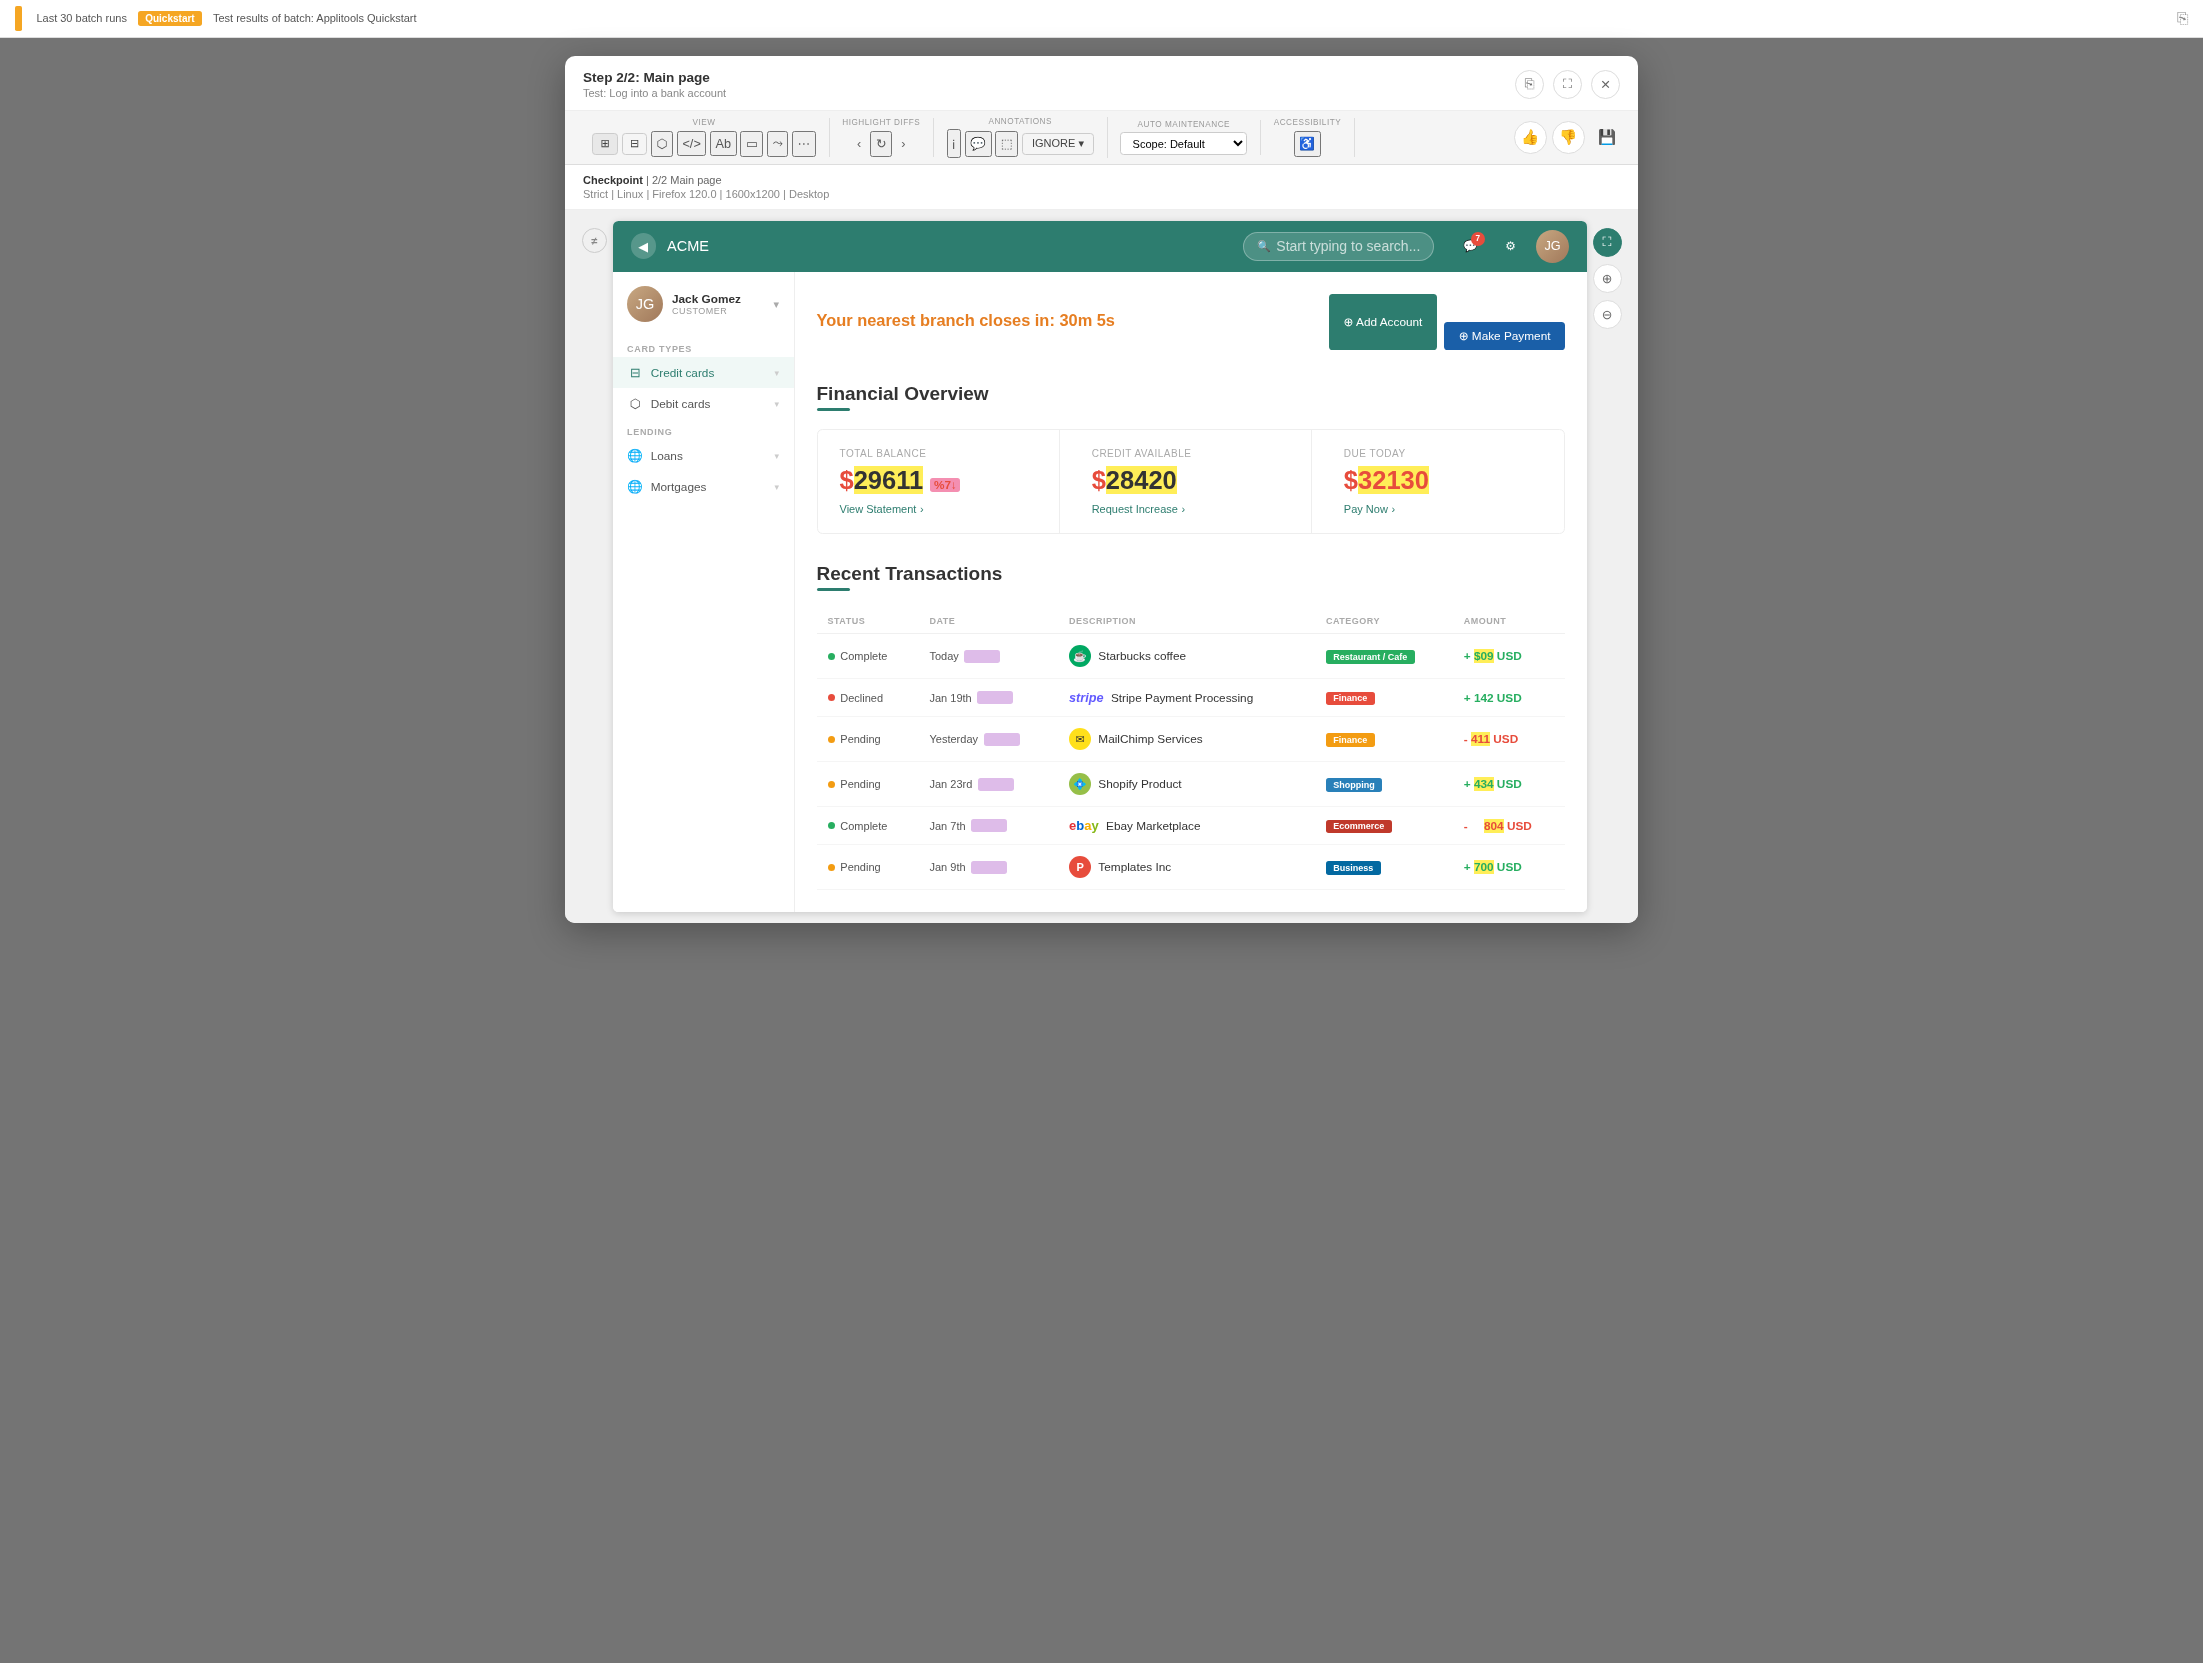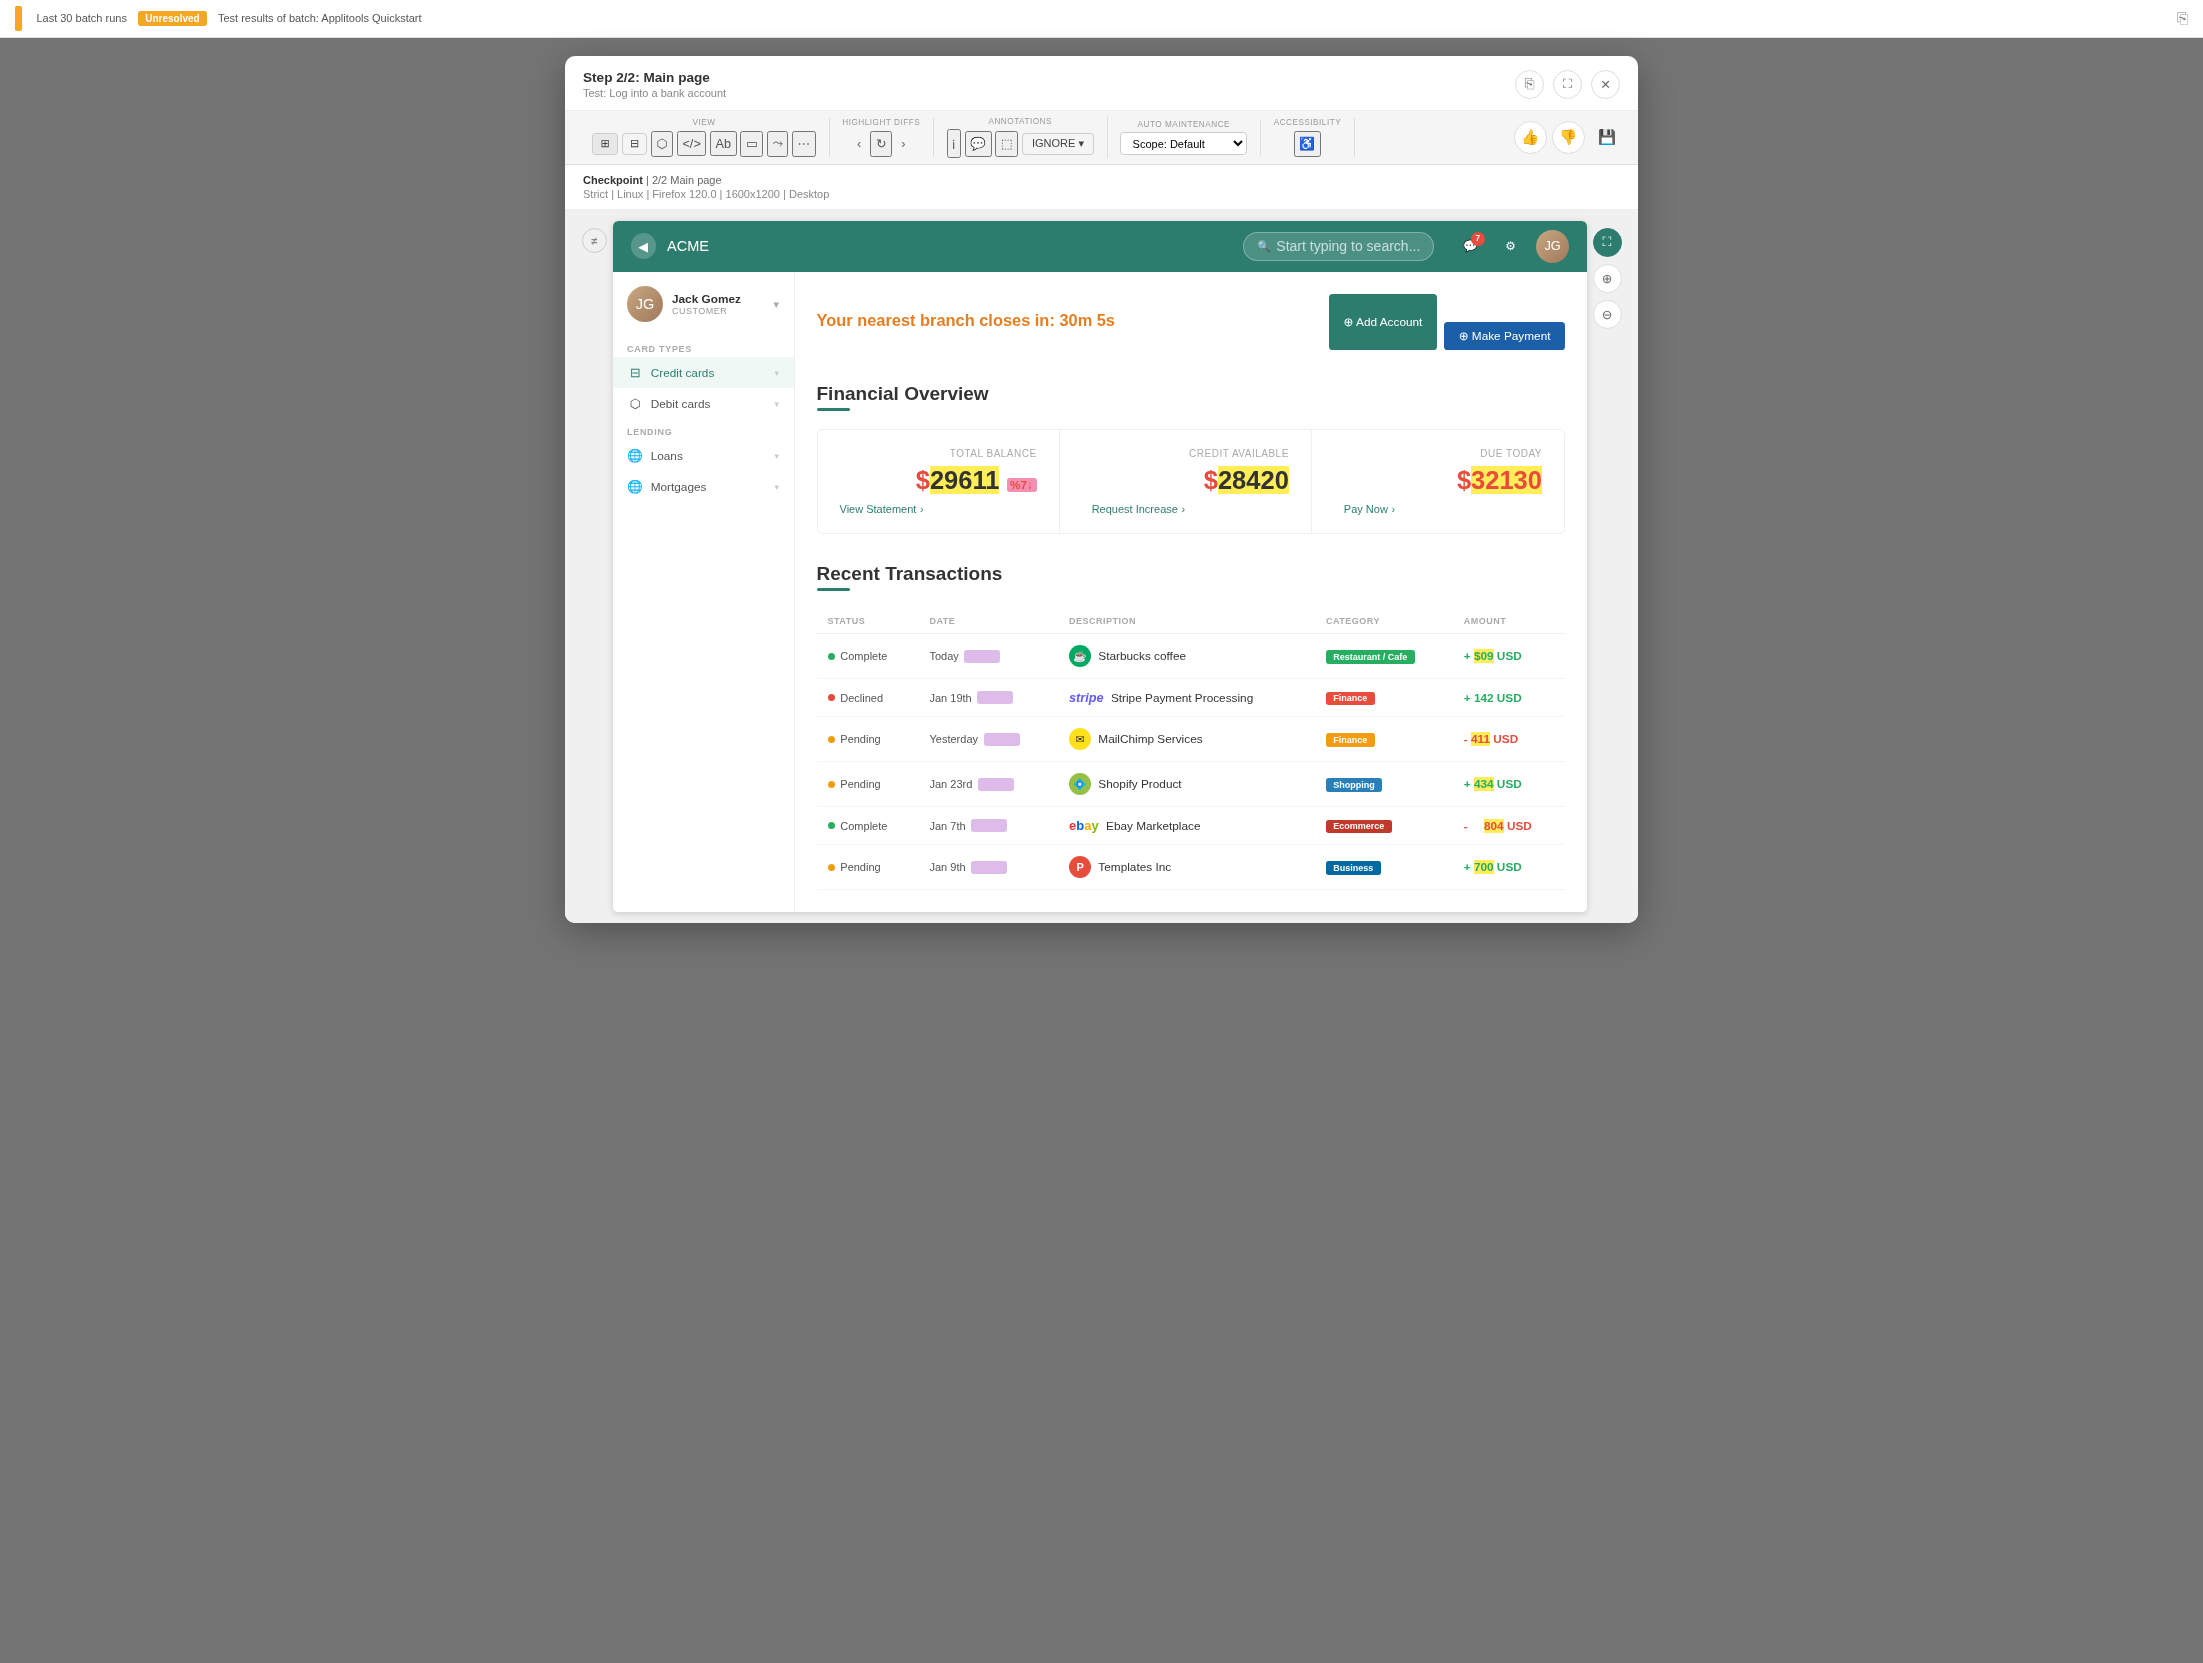--- a/index.html
+++ b/index.html
@@ -158,21 +158,21 @@
     .main-content { flex: 1; padding: 22px; background: #fff; }
 
     
     .alert-banner { text-align: center; margin-bottom: 18px; }
     .alert-text { color: #e67e22; font-size: 16.4px; font-weight: 700; }
 
     
     .section-title { font-size: 19px; font-weight: 600; color: #333; margin-bottom: 3.6px; }
     .section-underline { width: 33px; height: 2.7px; background: #2d7d6f; border-radius: 1.8px; margin-bottom: 18px; }
 
-    .overview-grid { display: grid; grid-template-columns: 1fr 1fr 1fr; gap: 10px; margin-bottom: 29px; border: 0.9px solid #eee; border-radius: 5.5px; overflow: hidden; text-align: right; }
+    .overview-grid { display: grid; grid-template-columns: 1fr 1fr 1fr; gap: 10px; margin-bottom: 29px; border: 0.9px solid #eee; border-radius: 5.5px; overflow: hidden; }
     .overview-card { padding: 18px 22px; border-right: 0.9px solid #eee; }
     .overview-card:last-child { border-right: none; }
     .overview-label { font-size: 10px; color: #aaa; text-transform: uppercase; letter-spacing: 0.5px; margin-bottom: 7.3px; }
     .overview-amount { font-size: 25.5px; font-weight: 700; margin-bottom: 7.3px; color: #333; }
     .overview-link { font-size: 11px; color: #2d7d6f; text-decoration: none; cursor: pointer; display: flex; align-items: center; gap: 3.6px; }
 
     
     .action-btns { display: flex; gap: 7.3px; margin-bottom: 14.5px; float: right; }
     .action-btn {
       padding: 7.3px 14.5px; border-radius: 3.6px; border: none; cursor: pointer;
@@ -236,21 +236,21 @@
     .feedback-btns { display: flex; gap: 5.5px; margin-left: auto; }
     .fb-btn { width: 33px; height: 33px; border-radius: 50%; border: 0.9px solid #ddd; background: #fff; cursor: pointer; display: flex; align-items: center; justify-content: center; font-size: 14.5px; color: #666; }
     .fb-btn.save { border: none; background: none; }
   </style>
 </head>
 <body>
 
 <div class="top-bar">
   <div class="batch-indicator"></div>
   <span>Last 30 batch runs</span>
-  <span class="unresolved-badge">Unresolved</span>
+  <span class="unresolved-badge">Quickstart</span>
   <span>Test results of batch: Applitools Quickstart</span>
   <span class="share-icon">⎘</span>
 </div>
 
 <div class="modal-outer">
   <div class="modal">
 
     <div class="modal-header">
       <div>
         <div class="modal-title">Step 2/2: Main page</div>

